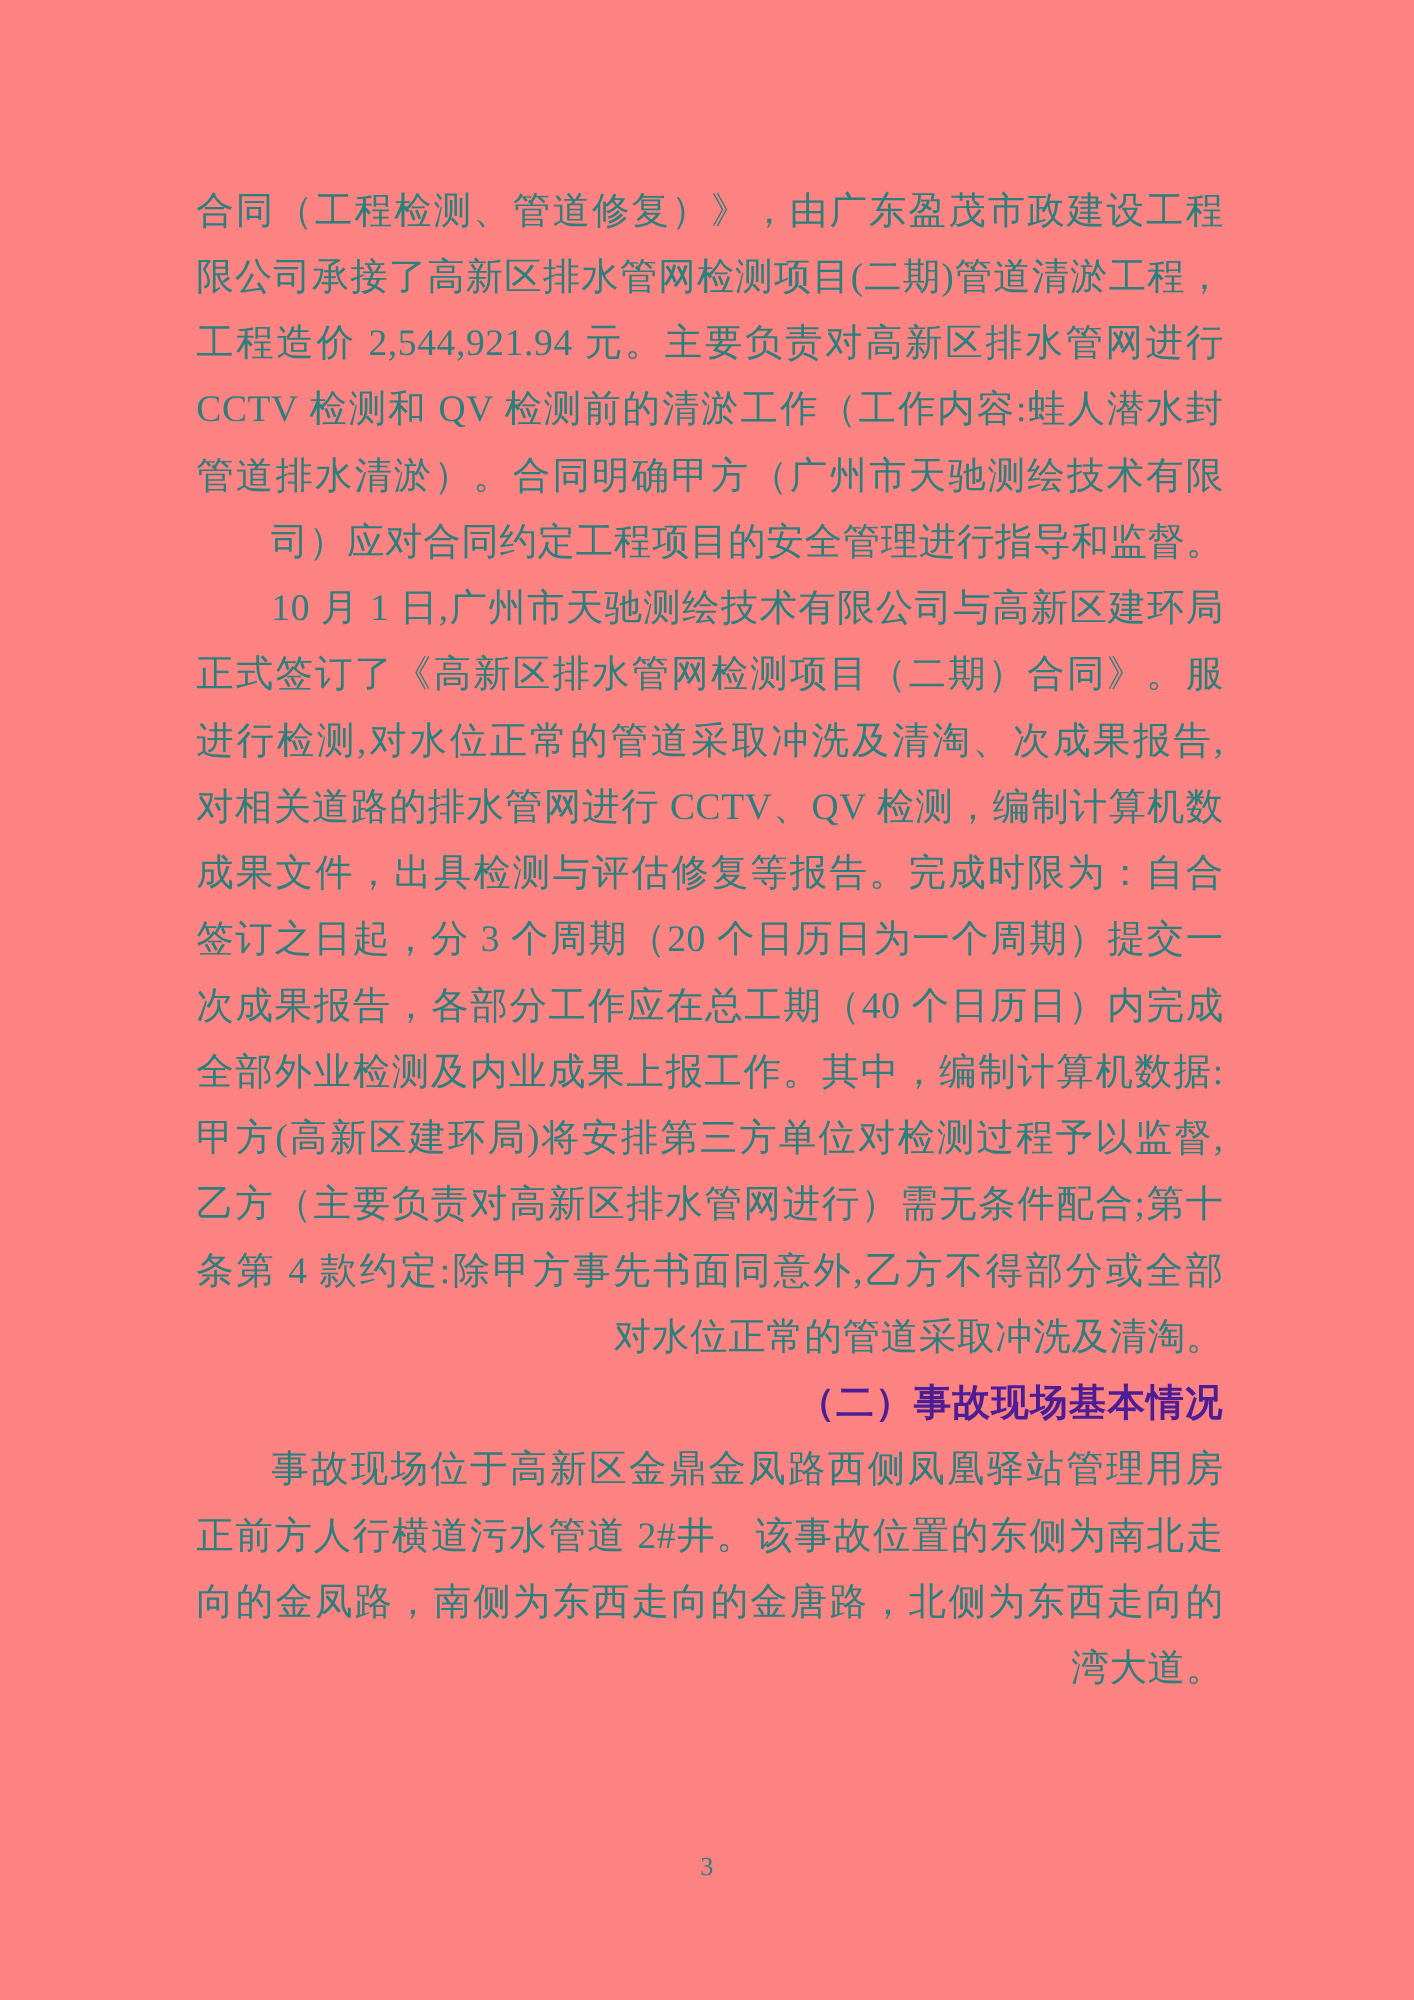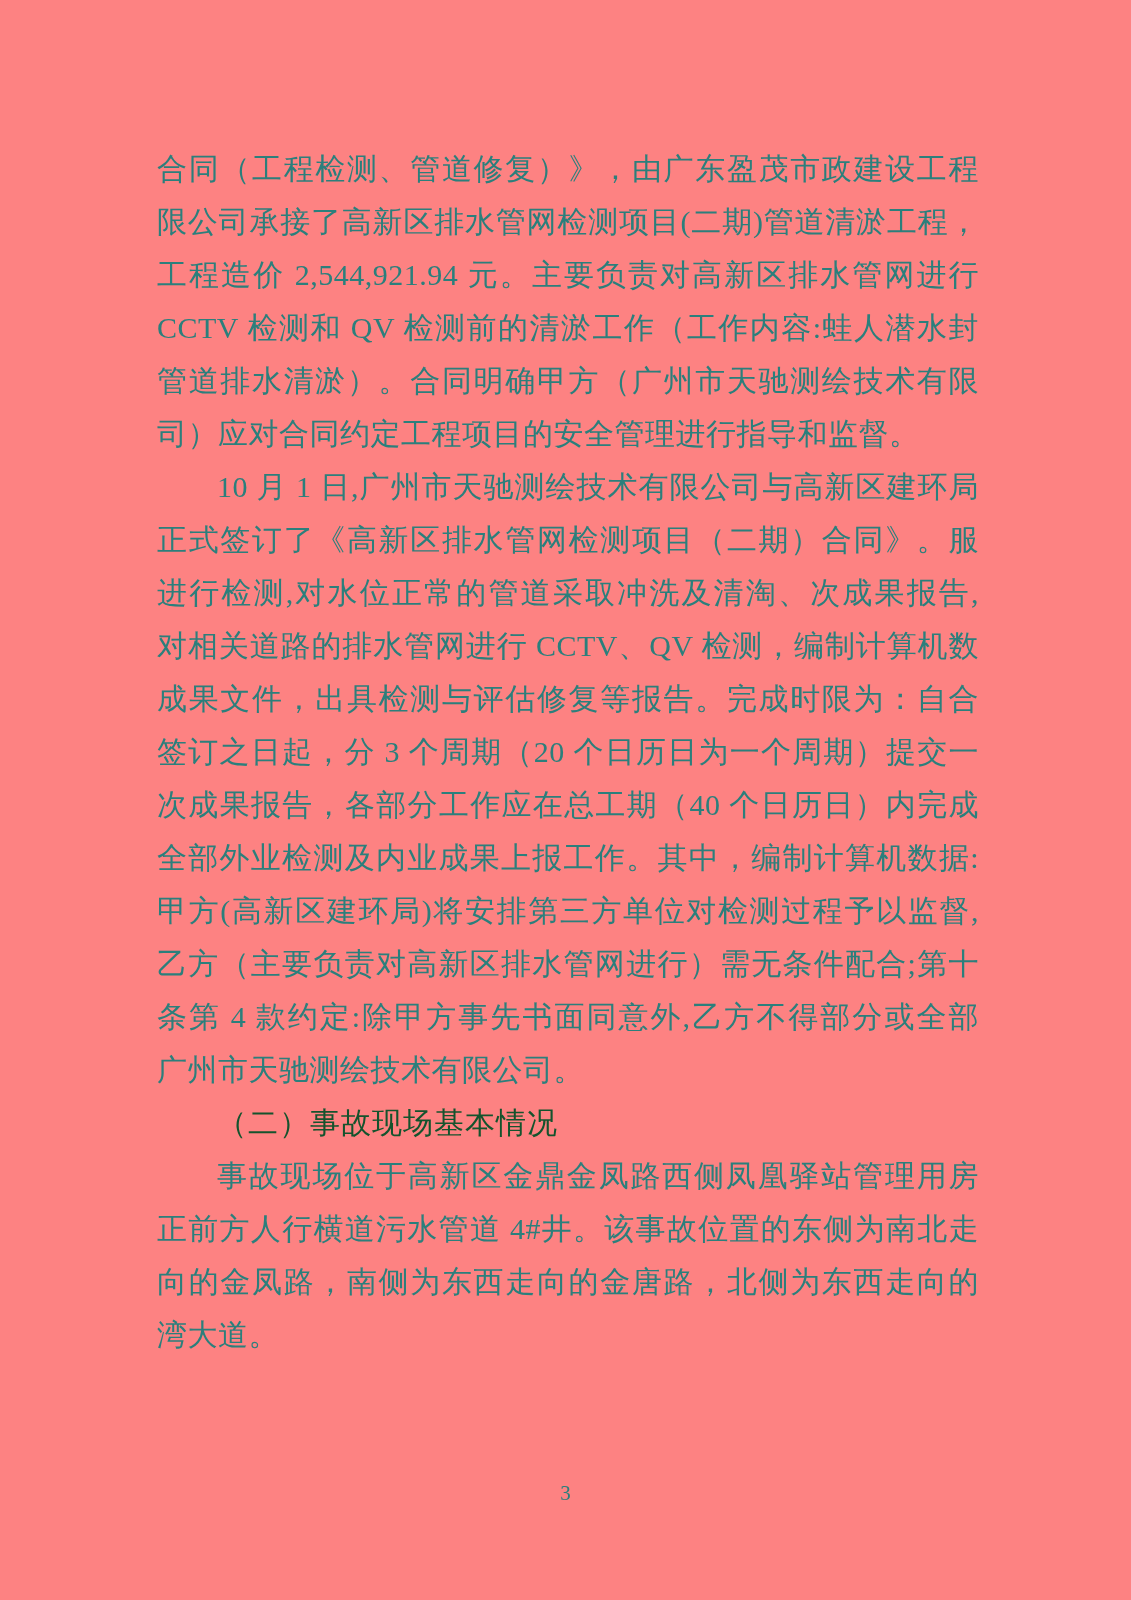--- a/index.html
+++ b/index.html
@@ -20,35 +20,35 @@
     left: 157px;
     top: 142px;
     width: 822px;
     color: #2B7F7C;
     font-size: 30px;
     line-height: 53px;
   }
   .line {
     height: 53px;
     overflow: hidden;
-    text-align: left;
+    text-align: right;
     letter-spacing: 0.5px;
     white-space: pre-wrap;
   }
   .line.j {
     text-align: justify;
     text-align-last: justify;
     text-justify: inter-character;
   }
   .line.ind {
     text-indent: 2em;
   }
   .line.b {
-    font-weight: normal;
-    color: #14532d;
+    font-weight: bold;
+    color: #4c1d95;
     letter-spacing: 1px;
   }
   .page-number {
     position: absolute;
     left: 0;
     top: 1480px;
     width: 1131px;
     text-align: center;
     color: #2B7F7C;
     font-size: 21px;
@@ -70,21 +70,21 @@
       <div class="line j">正式签订了《高新区排水管网检测项目（二期）合同》。服务</div>
       <div class="line j">进行检测,对水位正常的管道采取冲洗及清淘、次成果报告,</div>
       <div class="line j">对相关道路的排水管网进行 CCTV、QV 检测，编制计算机数据</div>
       <div class="line j">成果文件，出具检测与评估修复等报告。完成时限为：自合同</div>
       <div class="line j">签订之日起，分 3 个周期（20 个日历日为一个周期）提交一</div>
       <div class="line j">次成果报告，各部分工作应在总工期（40 个日历日）内完成</div>
       <div class="line j">全部外业检测及内业成果上报工作。其中，编制计算机数据:</div>
       <div class="line j">甲方(高新区建环局)将安排第三方单位对检测过程予以监督,</div>
       <div class="line j">乙方（主要负责对高新区排水管网进行）需无条件配合;第十三</div>
       <div class="line j">条第 4 款约定:除甲方事先书面同意外,乙方不得部分或全部</div>
-      <div class="line">广州市天驰测绘技术有限公司。</div>
+      <div class="line">对水位正常的管道采取冲洗及清淘。</div>
       <div class="line ind b">（二）事故现场基本情况</div>
       <div class="line j ind">事故现场位于高新区金鼎金凤路西侧凤凰驿站管理用房</div>
-      <div class="line j">正前方人行横道污水管道 4#井。该事故位置的东侧为南北走</div>
+      <div class="line j">正前方人行横道污水管道 2#井。该事故位置的东侧为南北走</div>
       <div class="line j">向的金凤路，南侧为东西走向的金唐路，北侧为东西走向的港</div>
       <div class="line">湾大道。</div>
     </div>
   <div class="page-number">3</div>
 </div>
 
 </body></html>

